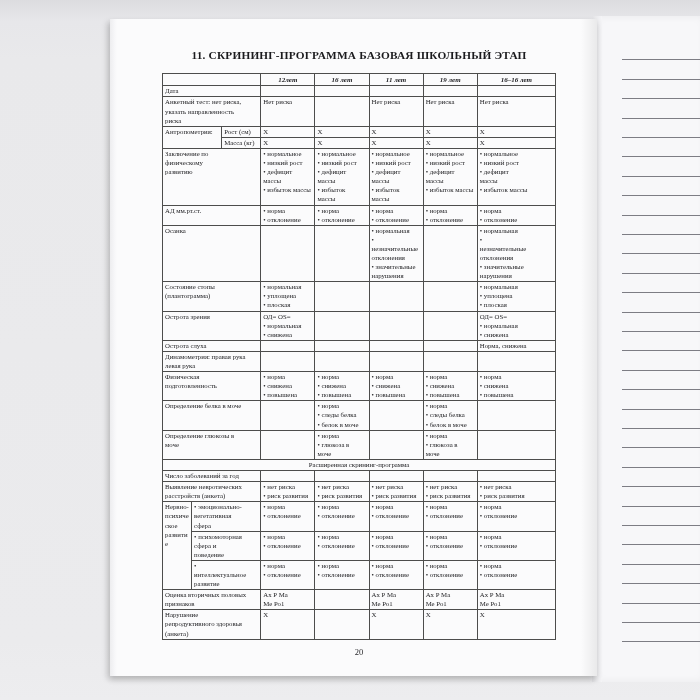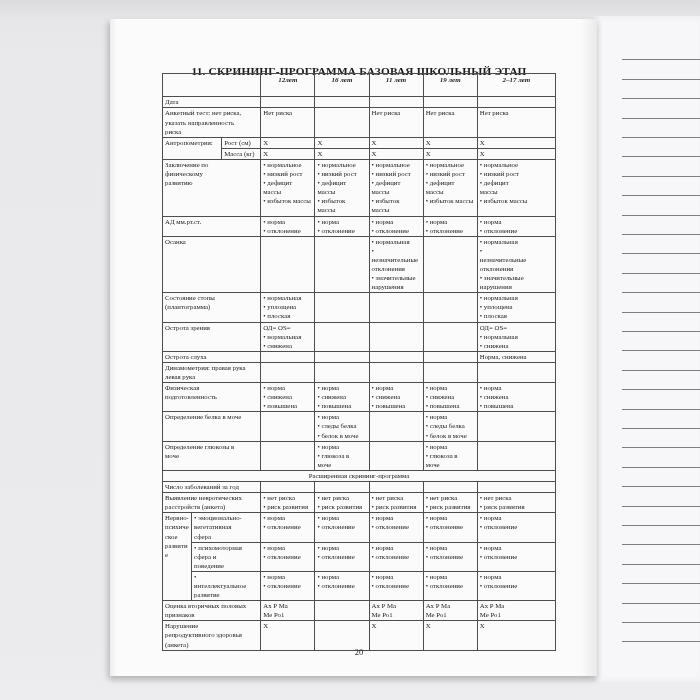--- a/index.html
+++ b/index.html
@@ -37,39 +37,39 @@
   }
   .page-left::before{ 
     content:"";position:absolute;left:0;top:0;width:7px;height:100%;
     background:linear-gradient(to right,#ededef,#f6f6f8 60%,#fbfbfc);
   }
   .page-left::after{ 
     content:"";position:absolute;right:0;top:0;width:16px;height:100%;
     background:linear-gradient(to right,rgba(0,0,0,0),rgba(0,0,0,0.07));
   }
   .doc-title{
-    position:absolute;left:52px;top:46px;width:394px;
+    position:absolute;left:52px;top:30px;width:394px;
     text-align:center;font-weight:bold;font-size:11.3px;
     letter-spacing:0.2px;color:#1b1b1e;white-space:nowrap;
   }
   table.scr{
     position:absolute;left:52px;top:54px;width:394px;
     border-collapse:collapse;table-layout:fixed;
   }
   table.scr td, table.scr th{
     border:1px solid #4d4d4c;
     padding:0px 2px 1px 2px;
     font-size:6.8px;line-height:1.34;
     vertical-align:top;text-align:left;
     color:#1d1d20;font-weight:normal;
     white-space:pre-line;overflow-wrap:break-word;word-wrap:break-word;
   }
   table.scr th{
     font-weight:bold;font-style:italic;text-align:center;
-    font-size:7px;padding-top:2px;padding-bottom:11px;
+    font-size:7px;padding-top:2px;padding-bottom:0;
   }
   table.scr td.c{text-align:center;}
   table.scr tr{height:11px;}
   .pagenum{
     position:absolute;left:52px;top:628px;width:394px;
     text-align:center;font-size:8.5px;color:#28282b;
   }
 </style>
 </head>
 <body>
@@ -95,21 +95,21 @@
         <col style="width:54px">
         <col style="width:78px">
       </colgroup>
       <tbody>
           <tr>
             <th colspan="3"></th>
             <th class="c">12лет</th>
             <th class="c">16 лет</th>
             <th class="c">11 лет</th>
             <th class="c">19 лет</th>
-            <th class="c">2–17 лет</th>
+            <th class="c">16–16 лет</th>
           </tr>
           <tr>
             <td colspan="3">Дата</td>
             <td></td>
             <td></td>
             <td></td>
             <td></td>
             <td></td>
           </tr>
           <tr>

